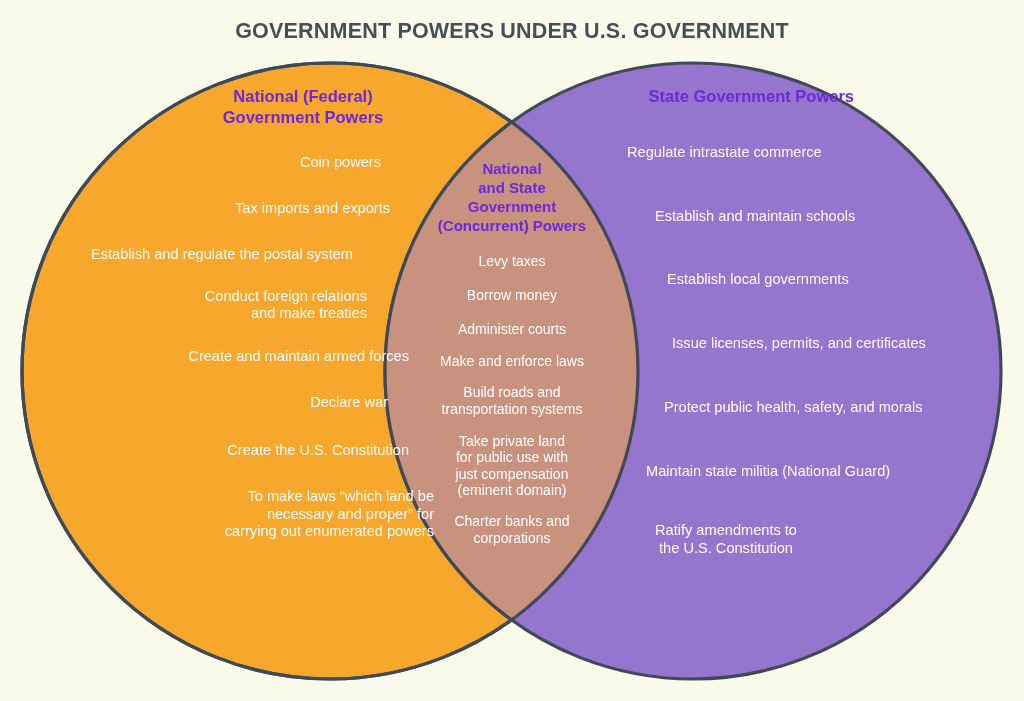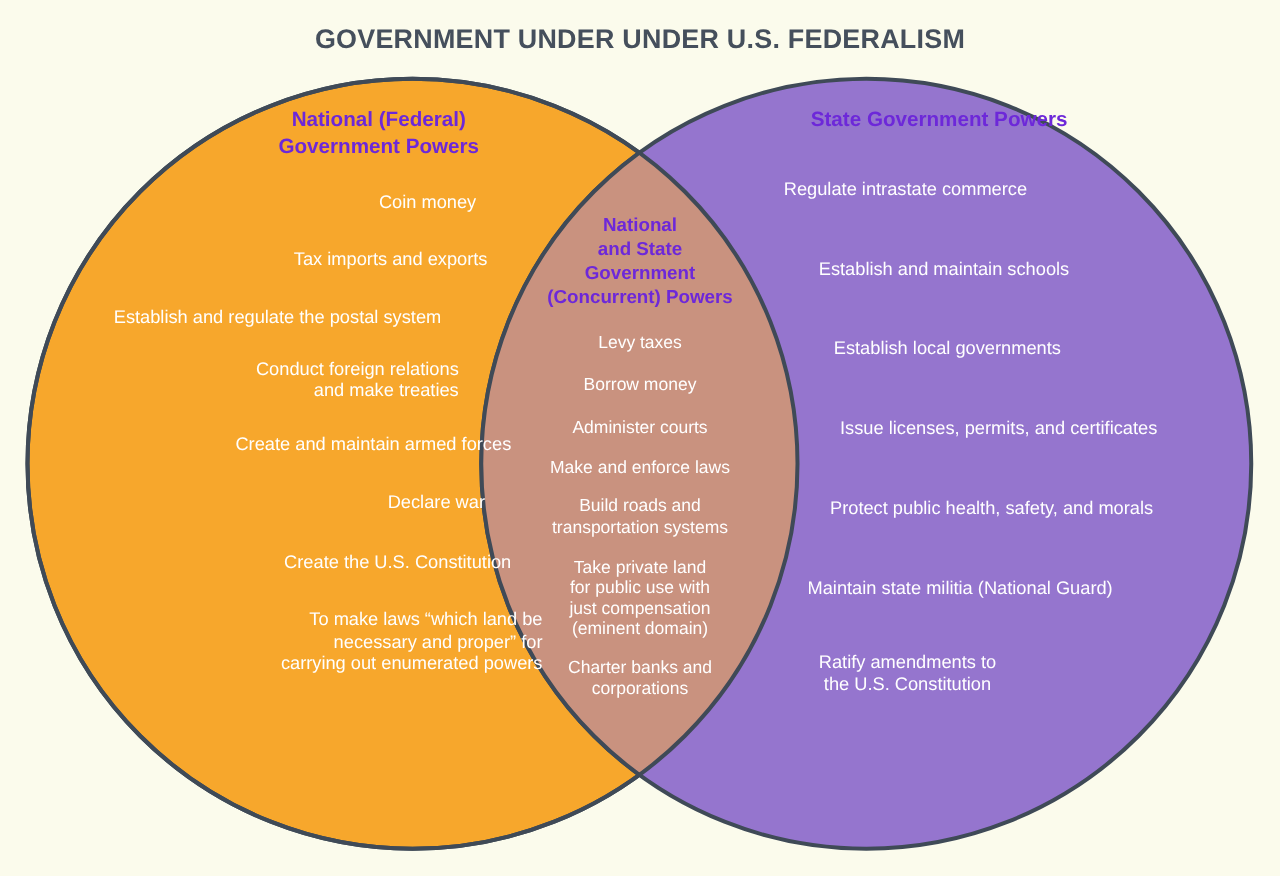--- a/index.html
+++ b/index.html
@@ -54,21 +54,20 @@
     left: 592px;
     top: 86px;
     width: 412px;
     text-align: left;
   }
   .col-center {
     left: 399px;
     top: 160px;
     width: 226px;
     text-align: center;
-    margin-top: 12px;
   }
   .grp-head {
     color: #6d28d9;
     font-weight: bold;
     font-size: 16.5px;
     line-height: 1.28;
   }
   .col-left .grp-head  { text-align: center; padding-left: 150px; }
   .col-right .grp-head { text-align: right; padding-right: 150px; }
   .col-center .grp-head { font-size: 15px; line-height: 1.26; }
@@ -80,21 +79,21 @@
   }
   .col-center .item { font-size: 14px; line-height: 1.19; }
 
   .lines span { display: block; }
 </style>
 </head>
 <body>
 
 <div id="stage">
 
-  <div class="page-title">GOVERNMENT UNDER UNDER U.S. FEDERALISM</div>
+  <div class="page-title">GOVERNMENT POWERS UNDER U.S. GOVERNMENT</div>
 
   <svg class="venn" viewBox="0 0 1024 701">
     <defs>
       <clipPath id="clipLeft">
           <circle cx="330" cy="371" r="308"></circle>
         </clipPath>
     </defs>
     <circle cx="330" cy="371" r="308" fill="#f7a72c" stroke="#3f4a57" stroke-width="3.2"></circle>
     <circle cx="693" cy="371" r="308" fill="#9575ce" stroke="#3f4a57" stroke-width="3.2"></circle>
     <g clip-path="url(#clipLeft)">
@@ -102,21 +101,21 @@
     </g>
     <circle cx="330" cy="371" r="308" fill="none" stroke="#3f4a57" stroke-width="3.2"></circle>
   </svg>
 
   <div class="col col-left">
     <div class="grp-head lines">
       <span>National (Federal)</span>
       <span>Government Powers</span>
     </div>
     <div class="item lines" style="margin-top:26px;padding-right:53px;">
-      <span>Coin money</span>
+      <span>Coin powers</span>
     </div>
     <div class="item lines" style="margin-top:28px;padding-right:44px;">
       <span>Tax imports and exports</span>
     </div>
     <div class="item lines" style="margin-top:29px;padding-right:81px;">
       <span>Establish and regulate the postal system</span>
     </div>
     <div class="item lines" style="margin-top:24px;padding-right:67px;">
       <span>Conduct foreign relations</span>
       <span>and make treaties</span>

